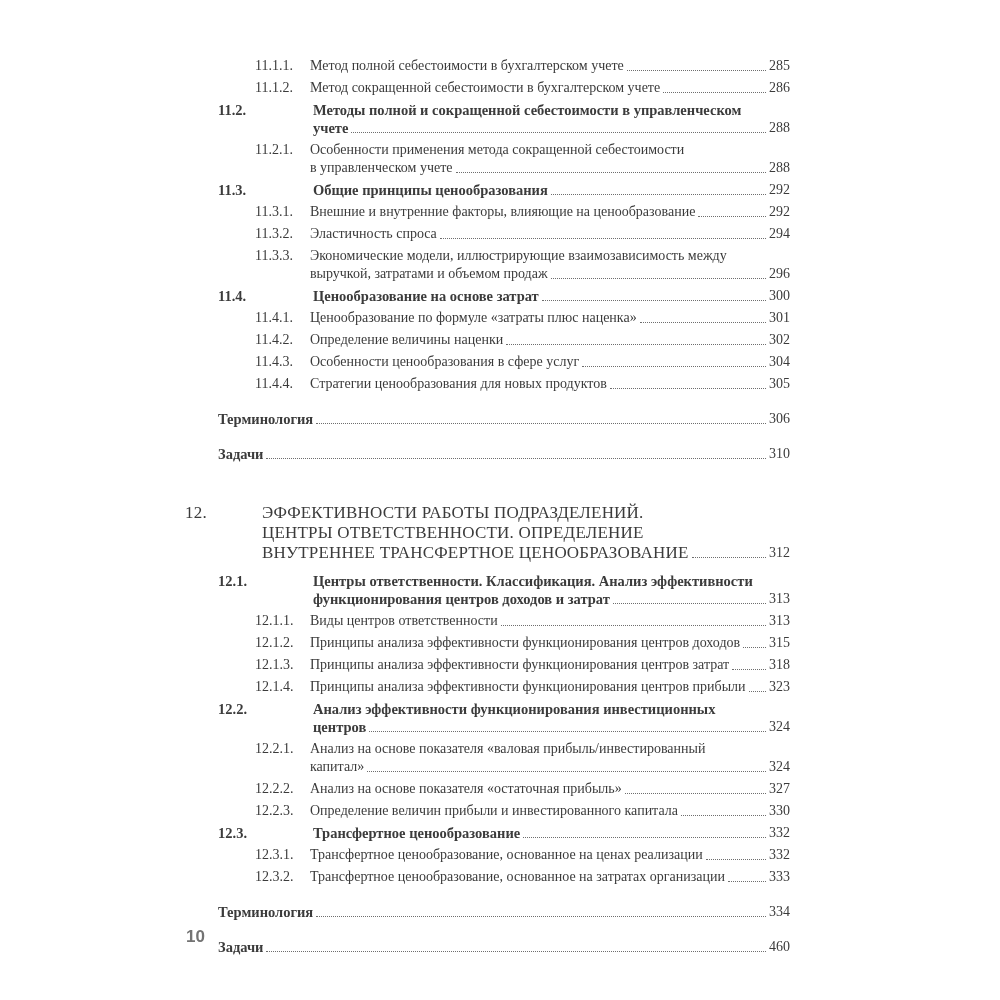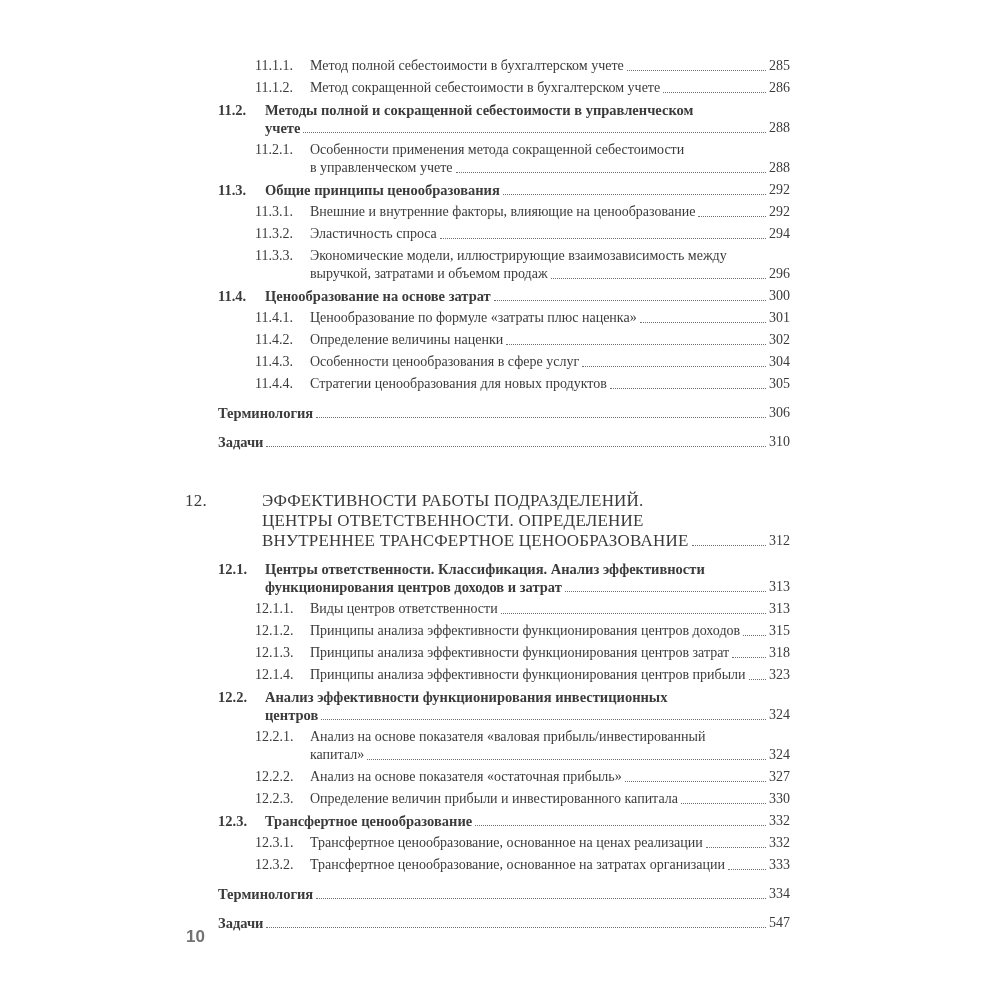--- a/index.html
+++ b/index.html
@@ -59,28 +59,29 @@
   }
   
   .lvl-sub { padding-left: 70px; }
   .lvl-sub .num { width: 55px; }
   
   .lvl-section {
     padding-left: 33px;
     font-weight: 700;
     font-size: 14.5px;
     margin-top: 3px;
+    gap: 48px;
   }
   .lvl-section .num { width: 47px; }
   
   .lvl-term {
     padding-left: 33px;
     font-weight: 700;
     font-size: 14.5px;
-    margin-top: 11px;
+    margin-top: 17px;
   }
   
   .lvl-chapter {
     padding-left: 0;
     font-size: 17px;
     line-height: 20px;
     letter-spacing: 0.2px;
     margin-top: 40px;
     margin-bottom: 9px;
     gap: 44px;
@@ -395,19 +396,19 @@
             <span class="leader"></span>
             <span class="pg">334</span>
           </span>
         </span>
       </div>
       <div class="entry lvl-term">
         <span class="body">
           <span class="tail">
             <span class="txt">Задачи</span>
             <span class="leader"></span>
-            <span class="pg">547</span>
+            <span class="pg">460</span>
           </span>
         </span>
       </div>
     </div>
   <div class="footer-pagenum">10</div>
 </div>
 
 </body></html>

